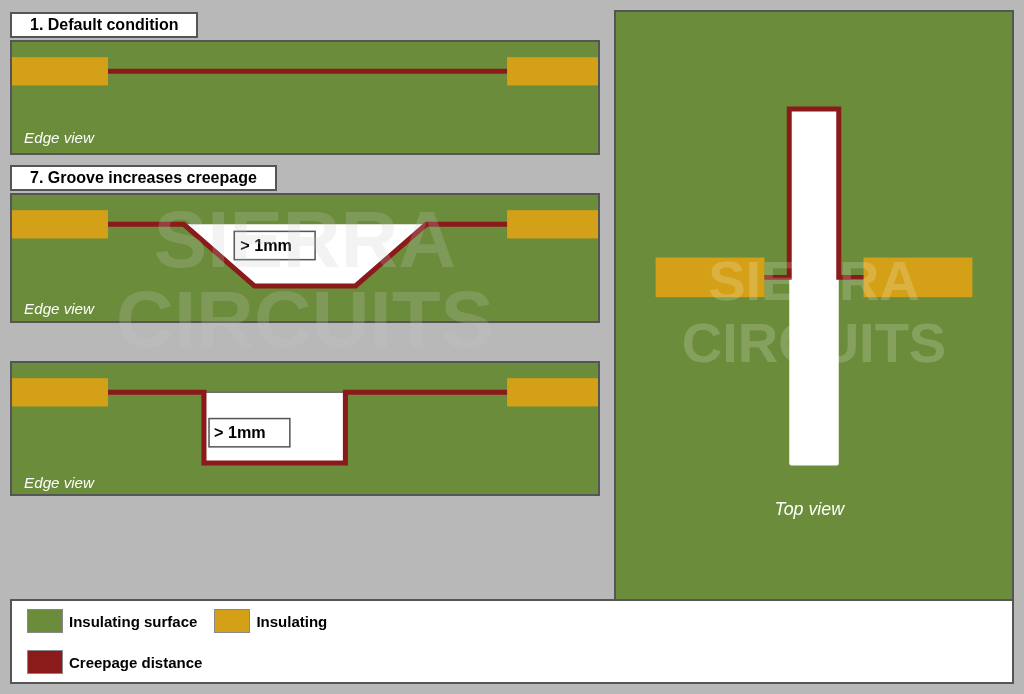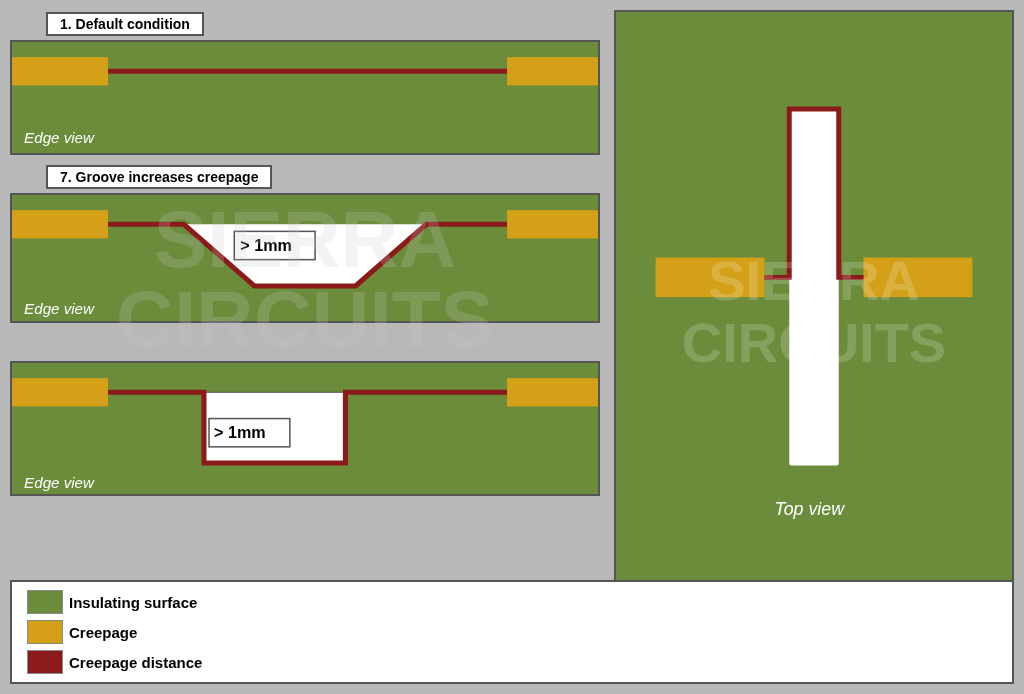--- a/index.html
+++ b/index.html
@@ -46,46 +46,45 @@
       background: #6b8c3a;
       border: 2px solid #555;
     }
 
     .diagram-label {
       position: absolute;
       top: -28px;
       left: 0;
       background: white;
       border: 2px solid #555;
-      padding: 2px 12px;
-      font-size: 14px;
+      padding: 2px 18px;
+      font-size: 16px;
       font-weight: bold;
       color: black;
       white-space: nowrap;
-      margin-left: 36px;
     }
 
     .diagram-wrapper {
       position: relative;
       margin-top: 30px;
     }
 
     
     .legend {
       position: absolute;
       bottom: 10px;
       left: 10px;
       right: 10px;
       background: white;
       border: 2px solid #555;
       padding: 8px 15px;
       display: flex;
       flex-wrap: wrap;
-      gap: 6px;
-      flex-direction: column;
+      align-items: center;
+      gap: 17px;
     }
 
     .legend-item {
       display: flex;
       align-items: center;
       gap: 6px;
       font-size: 15px;
       font-weight: bold;
     }
 
@@ -224,21 +223,21 @@
     </div>
   </div>
 
   <div class="legend">
     <div class="legend-item">
       <span class="legend-swatch" style="background:#6b8c3a;"></span>
       <span>Insulating surface</span>
     </div>
     <div class="legend-item">
       <span class="legend-swatch" style="background:#d4a017;"></span>
-      <span>Creepage</span>
+      <span>Insulating</span>
     </div>
     <div class="legend-item" style="width:100%;">
       <span class="legend-swatch" style="background:#8b1a1a;"></span>
       <span>Creepage distance</span>
     </div>
   </div>
 
 </div>
 
 </body></html>

